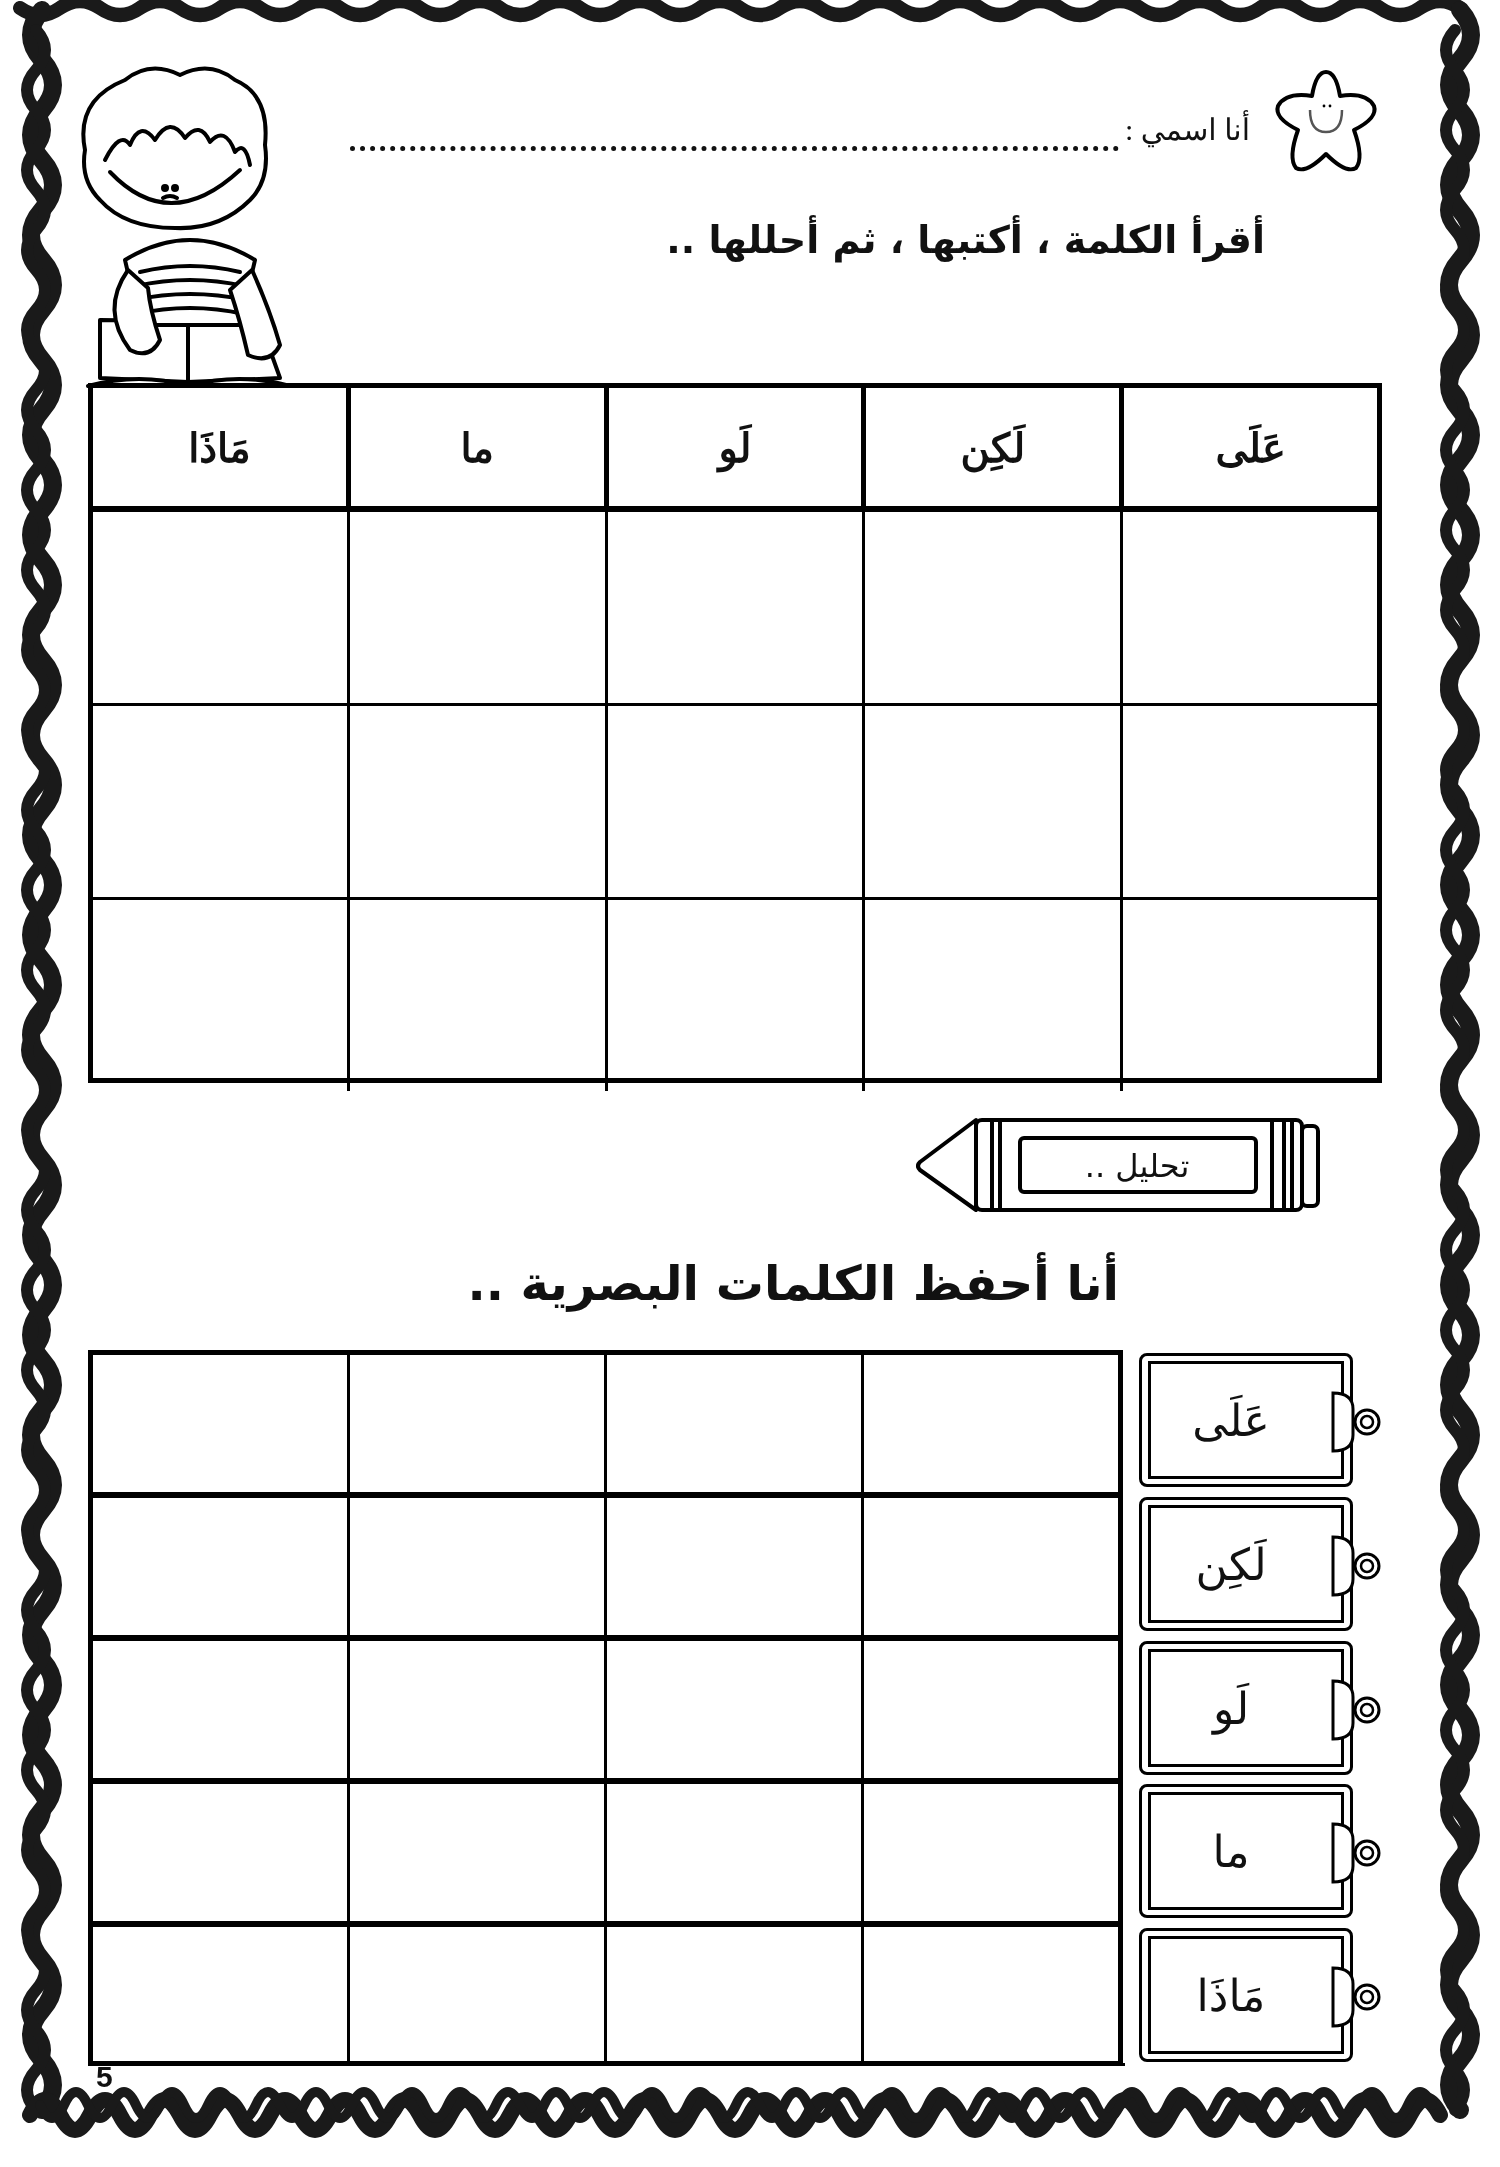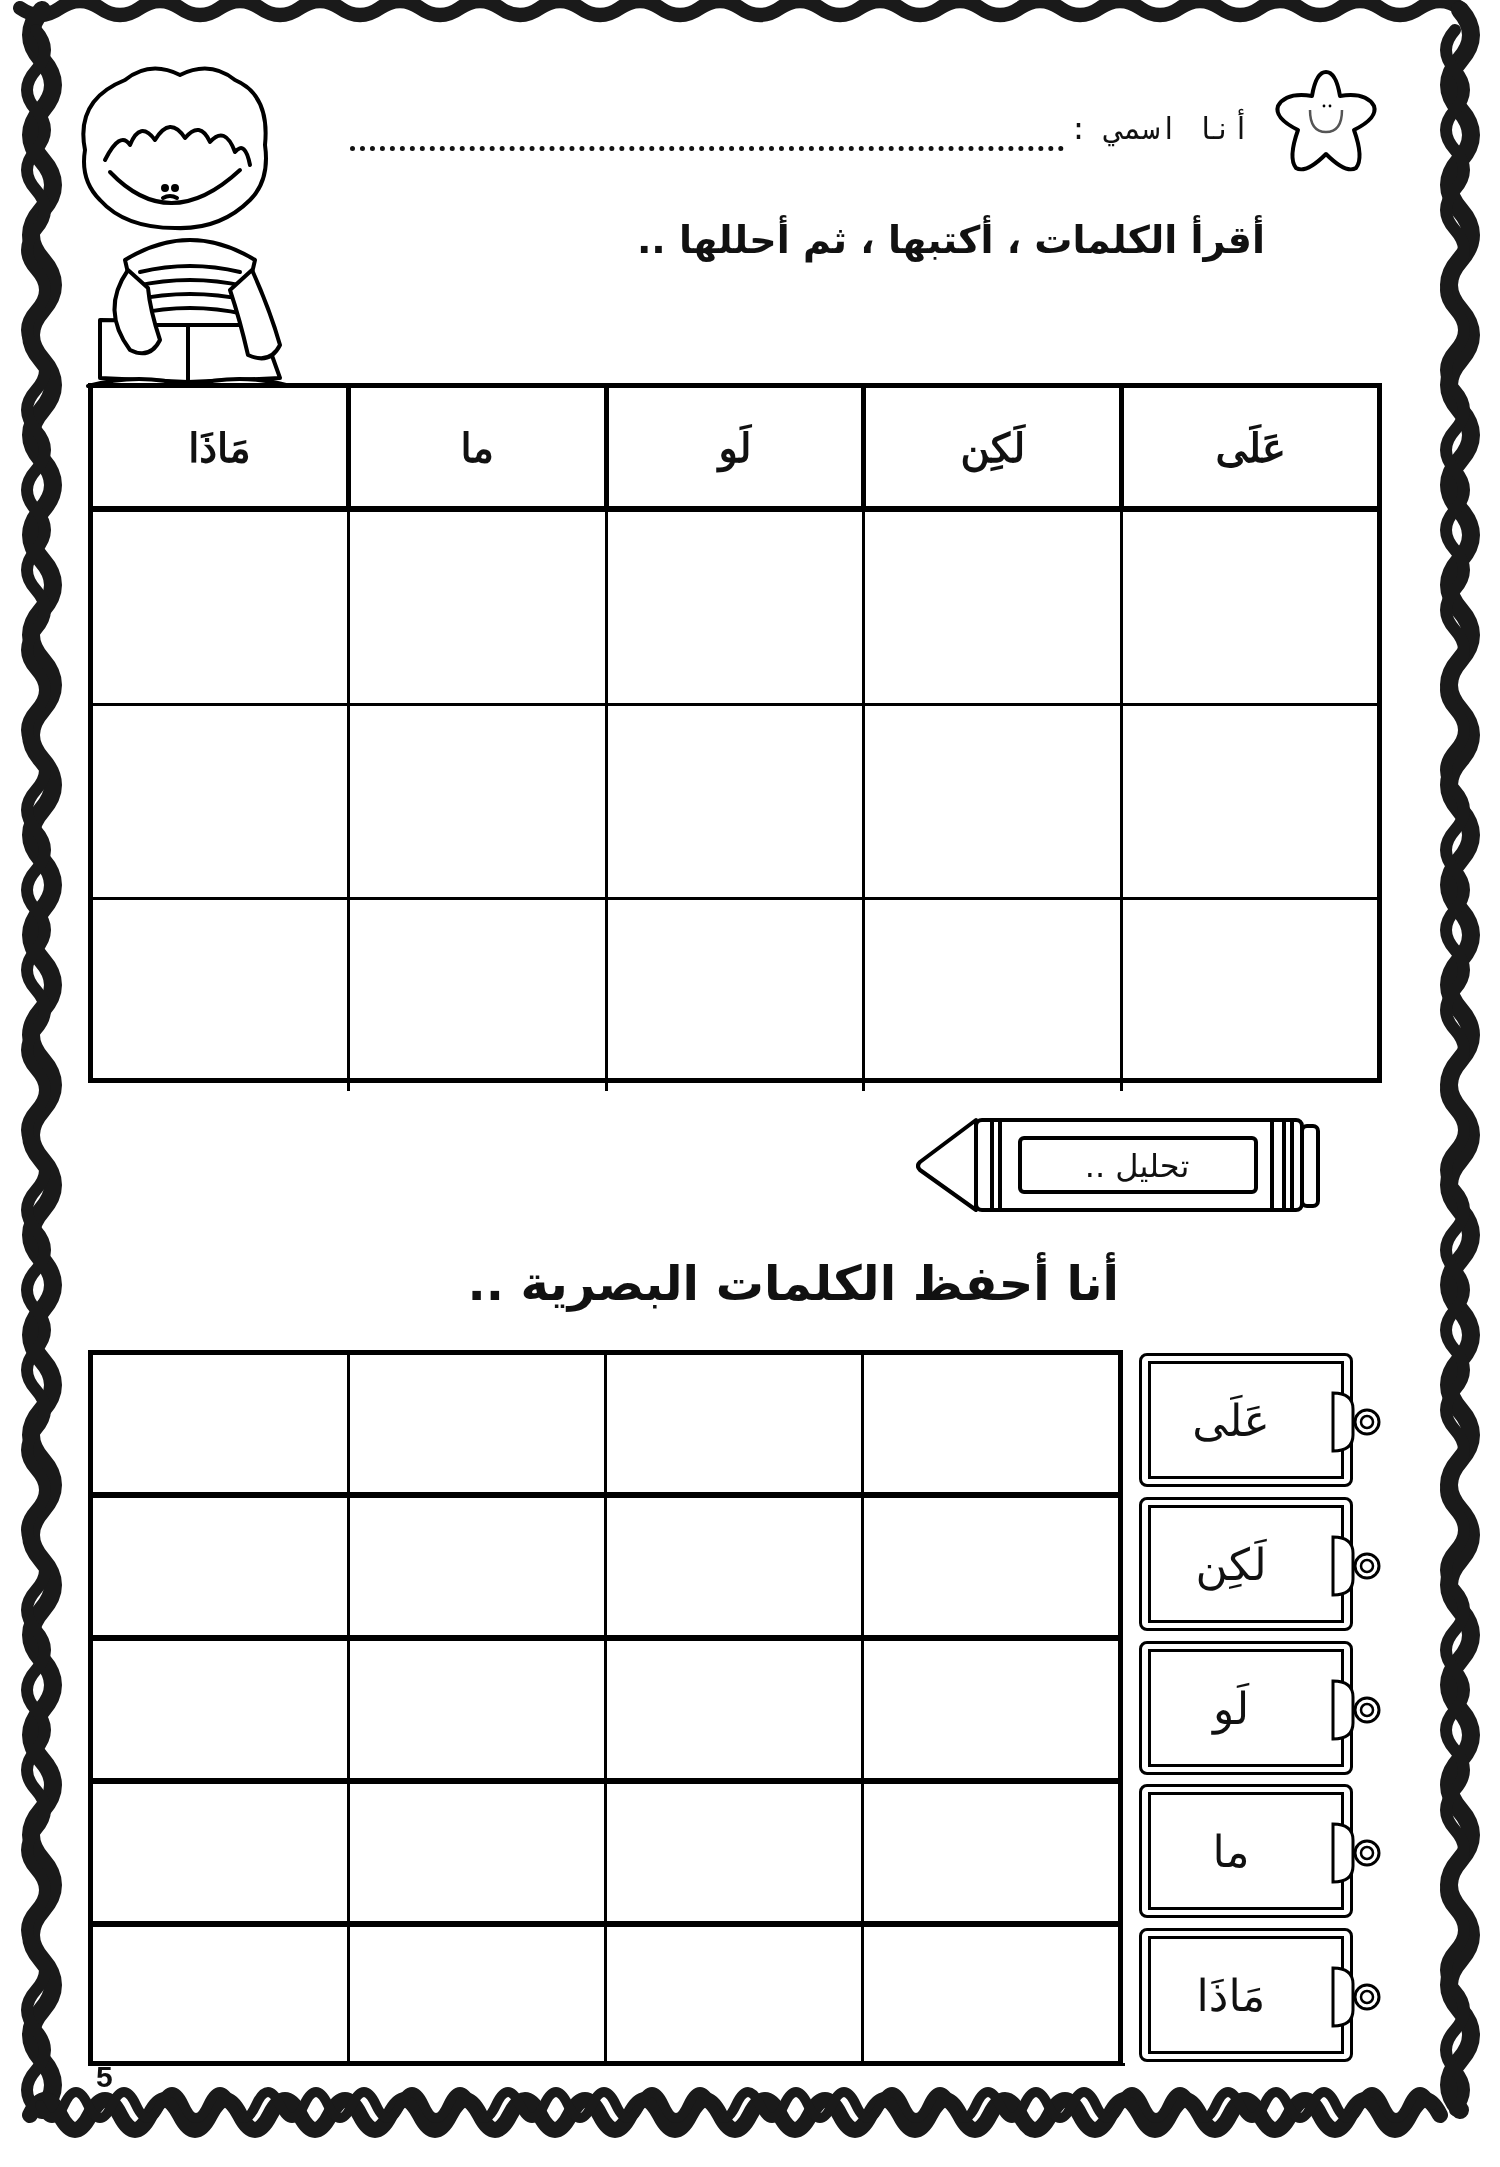--- a/index.html
+++ b/index.html
@@ -5,21 +5,21 @@
   html, body { margin: 0; padding: 0; background: #ffffff; }
   body { width: 1500px; height: 2167px; position: relative; overflow: hidden;
          font-family: "DejaVu Sans", sans-serif; color: #111; }
 
   
   .frame-svg { position: absolute; left: 0; top: 0; width: 1500px; height: 2167px; pointer-events: none; }
 
   
   .name-row { position: absolute; left: 350px; top: 104px; width: 900px; height: 50px;
               direction: rtl; display: flex; align-items: center; gap: 6px; }
-  .name-label { font-size: 30px; font-family: Liberation Mono, monospace; white-space: nowrap; }
+  .name-label { font-size: 30px; font-family: Liberation Serif, serif; white-space: nowrap; }
   .name-dots { flex: 1; height: 30px; border-bottom: 5px dotted #111; margin-bottom: -8px; }
 
   .instruction { position: absolute; right: 235px; top: 218px; font-size: 38px; font-weight: bold;
                  direction: rtl; white-space: nowrap; letter-spacing: 0px; }
 
   
   .table1 { position: absolute; left: 88px; top: 383px; width: 1294px; height: 700px;
             border: 5px solid #000; box-sizing: border-box; direction: rtl; }
   .t1-head { display: flex; height: 118px; border-bottom: 6px solid #000; box-sizing: content-box; }
   .t1-head .hcell { flex: 1; border-left: 5px solid #000; display: flex; align-items: center; justify-content: center;
@@ -111,21 +111,21 @@
   <path d="M40 44 Q40 66 56 66 Q72 66 72 44" fill="none" stroke="#555" stroke-width="2.5"></path>
   <circle cx="54" cy="40" r="1.4" fill="#000"></circle>
   <circle cx="60" cy="40" r="1.4" fill="#000"></circle>
 </svg>
 
 <div class="name-row">
   <span class="name-label">أنا اسمي :</span>
   <span class="name-dots"></span>
 </div>
 
-<div class="instruction">أقرأ الكلمات ، أكتبها ، ثم أحللها ..</div>
+<div class="instruction">أقرأ الكلمة ، أكتبها ، ثم أحللها ..</div>
 
 <div class="table1">
   <div class="t1-head">
     <div class="hcell">عَلَى</div>
     <div class="hcell">لَكِن</div>
     <div class="hcell">لَو</div>
     <div class="hcell">ما</div>
     <div class="hcell">مَاذَا</div>
   </div>
   <div class="t1-row">

